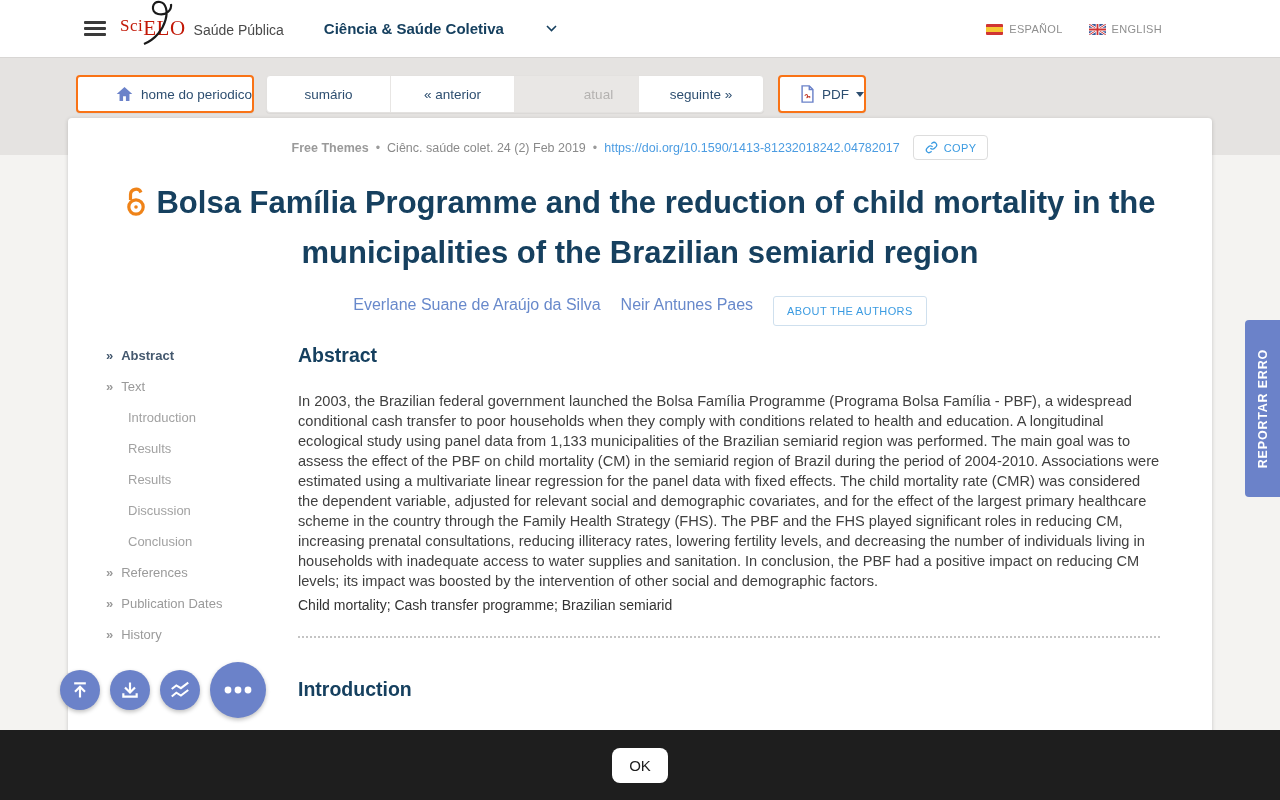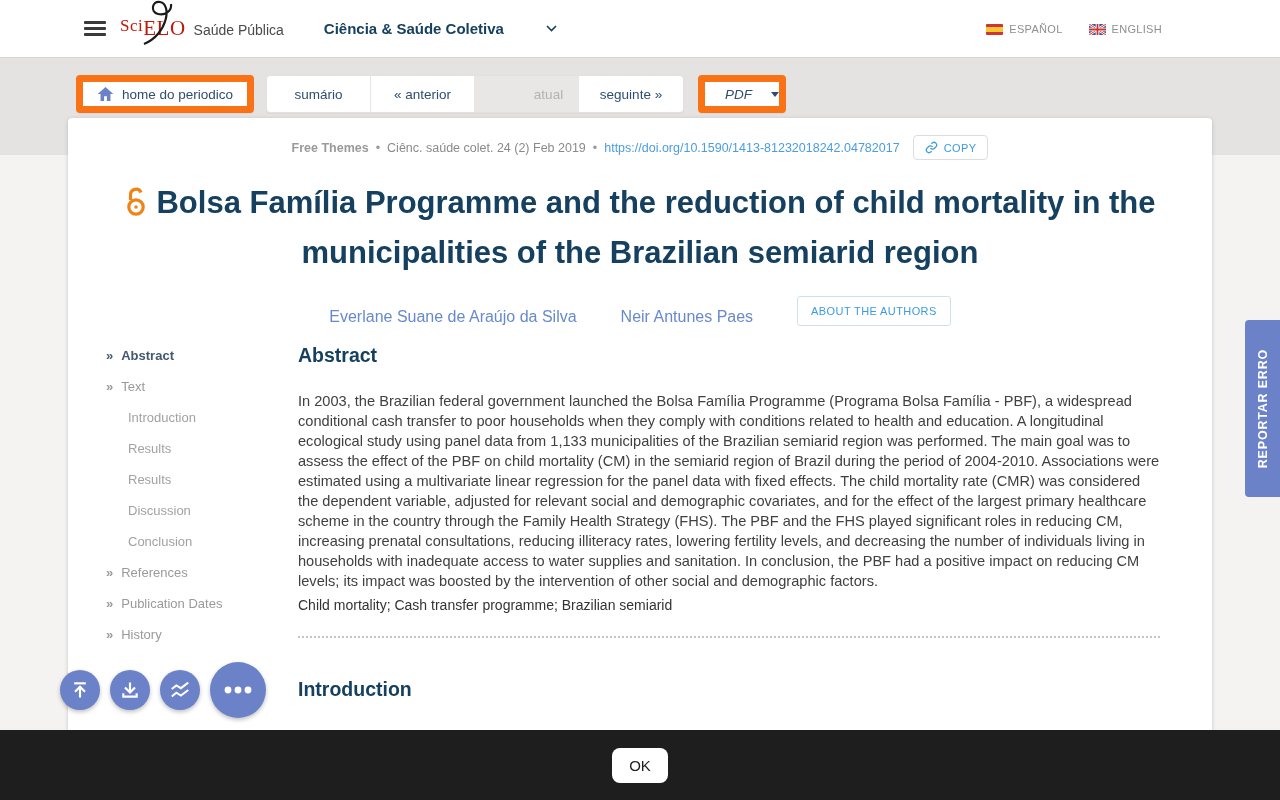--- a/index.html
+++ b/index.html
@@ -26,50 +26,50 @@
   .journal-dd .jlabel { font-size:15px; font-weight:bold; color:#16405f; }
   .journal-dd svg { margin-left:6px; }
   .langs { position:absolute; right:118px; top:0; height:58px; display:flex; align-items:center; gap:26px; }
   .lang { display:flex; align-items:center; gap:6px; font-size:11px; color:#8f8f8f; cursor:pointer; letter-spacing:0.3px; }
   .flag { width:17px; height:11px; border-radius:1px; display:inline-block; overflow:hidden; }
   .flag-es { background:linear-gradient(180deg,#d03433 0 27%,#f5c733 27% 73%,#d03433 73% 100%); }
   
   .band { position:absolute; top:58px; left:0; width:1280px; height:97px; background:#e5e3e1; z-index:5; }
   .toolbar { position:absolute; top:75px; left:0; width:1280px; height:38px; z-index:15; display:flex; align-items:center; }
   .btn-white {
-    background:#fff; border:7px solid #f97316; border-radius:4px; height:38px;
-    display:flex; align-items:center; justify-content:center;
+    background:#fff; border:2px solid #f97316; border-radius:4px; height:38px;
+    display:flex; align-items:center; justify-content:flex-end;
     font-size:13.5px; color:#2d4e70; cursor:pointer; box-shadow:0 1px 1px rgba(0,0,0,0.05);
   }
   .btn-home { margin-left:76px; width:178px; gap:8px; }
   .seg-group { display:flex; margin-left:12px; background:#fff; border:1px solid #e3e1df; border-radius:4px; overflow:hidden; height:38px; box-shadow:0 1px 1px rgba(0,0,0,0.05); }
-  .seg { width:104px; display:flex; align-items:center; justify-content:center; font-size:13.5px; color:#2d4e70; cursor:pointer; border-right:1px solid #e8e6e4; }
+  .seg { width:124px; display:flex; align-items:center; justify-content:center; font-size:13.5px; color:#2d4e70; cursor:pointer; border-right:1px solid #e8e6e4; }
   .seg:last-child { border-right:none; }
   .seg.disabled { background:#e9e7e5; color:#b4b2b0; cursor:default;padding-left:44px; }
-  .btn-pdf { margin-left:14px; width:88px; gap:19px;font-style:italic; }
+  .btn-pdf { margin-left:14px; width:88px; gap:7px; }
   .caret-down { width:0; height:0; border-left:4px solid transparent; border-right:4px solid transparent; border-top:5px solid #2d4e70; }
   .share-area { position:absolute; right:80px; top:75px; height:38px; display:flex; align-items:center; gap:15px; }
   .share-label { font-size:13px; color:#8f8d8b; }
   .share-icon { cursor:pointer; display:flex; align-items:center; }
   
   .card {
     position:absolute; left:68px; top:118px; width:1144px; height:673px;
     background:#fff; border-radius:4px 4px 0 0; box-shadow:0 1px 4px rgba(0,0,0,0.18);
     z-index:10;
   }
   .meta-row { margin-top:17px; display:flex; align-items:center; justify-content:center; gap:7px; font-size:12.5px; }
   .meta-section { font-weight:bold; color:#9a9a9a; }
   .meta-sep { color:#9a9a9a; }
   .meta-citation { color:#8a8a8a; }
   .meta-doi { color:#4b9ce2; text-decoration:none; cursor:pointer; }
   .btn-copy { display:flex; align-items:center; gap:6px; border:1px solid #ddd; border-radius:4px; padding:5px 11px; cursor:pointer; background:#fff; margin-left:6px; }
   .btn-copy span { font-size:11px; color:#3b9be1; letter-spacing:0.4px; }
   .title-block { margin:18px auto 0; width:1060px; text-align:center; font-size:31px; font-weight:bold; color:#16405f; line-height:50px; }
   .oa-icon { display:inline-block; vertical-align:-4px; margin-right:8px; }
-  .authors-row { margin-top:18px; display:flex; align-items:flex-end; justify-content:center; gap:44px; }
+  .authors-row { margin-top:18px; display:flex; align-items:flex-start; justify-content:center; gap:20px; }
   .author { font-size:16px; color:#6889cb; cursor:pointer; }
   .btn-about { border:1px solid #cfe0ee; border-radius:3px; padding:8px 13px; font-size:11px; color:#3b9be1; letter-spacing:0.4px; background:#fff; cursor:pointer; }
   
   .toc { position:absolute; left:38px; top:226px; width:190px; font-size:13px; }
   .toc-item { display:flex; gap:8px; margin-bottom:9px; line-height:13px; padding:4.5px 0; color:#9a9a9a; cursor:pointer; }
   .toc-item .marker { font-weight:bold; }
   .toc-item.active { color:#44586e; font-weight:bold; }
   .toc-item.sub { padding-left:22px; color:#a2a2a2; }
   
   .main { position:absolute; left:230px; top:226px; width:862px; }

